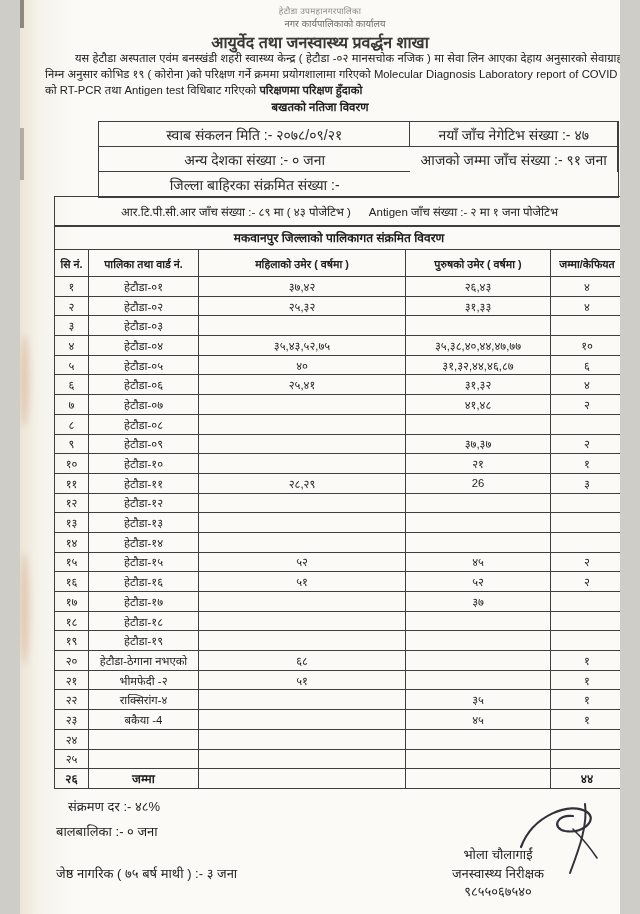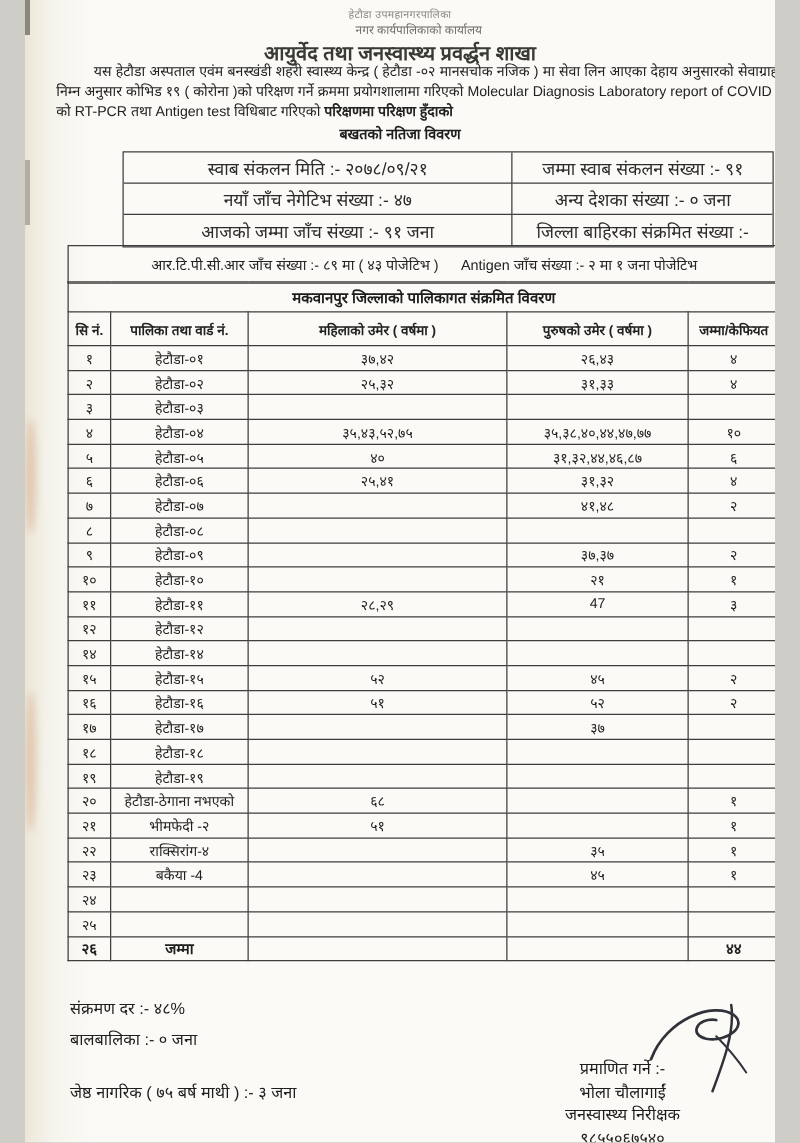--- a/index.html
+++ b/index.html
@@ -28,21 +28,21 @@
            display:flex;align-items:center;justify-content:center;gap:18px;font-size:11.5px;color:#222;}
   
   .district{position:absolute;left:34px;top:225px;width:569px;border-collapse:collapse;table-layout:fixed;}
   .district th,.district td{border:1.4px solid #3e3e3e;padding:0 2px;overflow:hidden;white-space:nowrap;}
   .district .title-cell{height:23px;font-size:12px;font-weight:bold;text-align:center;color:#1d1d1d;}
   .district thead th{height:26px;font-size:10.8px;font-weight:bold;text-align:center;color:#222;margin-top:25px;}
   .district tbody td{height:18.7px;font-size:11.3px;text-align:center;color:#1f1f1f;}
   .district tbody tr.total td{font-weight:bold;font-size:12px;}
   
   .fnote{position:absolute;font-size:13px;color:#1e1e1e;white-space:nowrap;}
-  .rate{left:36px;top:797px;text-align:right;}
+  .rate{left:48px;top:797px;text-align:right;}
   .children{left:36px;top:822px;}
   .senior{left:36px;top:844px;margin-top:20px;}
   .certifier{position:absolute;left:388px;top:846px;width:180px;text-align:center;font-size:13px;
              color:#1e1e1e;line-height:18.5px;}
   .signature{position:absolute;left:495px;top:799px;}
 </style>
 </head>
 <body>
 
 <div class="page">
@@ -54,21 +54,20 @@
 
   <div class="c org1">हेटौडा उपमहानगरपालिका</div>
   <div class="c org2">नगर कार्यपालिकाको कार्यालय</div>
   <div class="c org3">आयुर्वेद तथा जनस्वास्थ्य प्रवर्द्धन शाखा</div>
 
   <div class="intro"><span>यस हेटौडा अस्पताल एवंम बनस्खंडी शहरी स्वास्थ्य केन्द्र ( हेटौडा -०२ मानसचोक नजिक ) मा सेवा लिन आएका देहाय अनुसारको सेवाग्राहीको निम्न अनुसार कोभिड १९ ( कोरोना )को परिक्षण गर्ने क्रममा प्रयोगशालामा गरिएको Molecular Diagnosis Laboratory report of COVID -19 को RT-PCR तथा Antigen test विधिबाट गरिएको </span><b>परिक्षणमा परिक्षण हुँदाको</b></div>
   <div class="c intro-tail">बखतको नतिजा विवरण</div>
 
   <div class="summary">
       <div class="cell left">स्वाब संकलन मिति :- २०७८/०९/२१</div>
-      <div class="cell">जम्मा स्वाब संकलन संख्या :- ९१</div>
       <div class="cell left">नयाँ जाँच नेगेटिभ संख्या :- ४७</div>
       <div class="cell">अन्य देशका संख्या :- ० जना</div>
       <div class="cell left last">आजको जम्मा जाँच संख्या :- ९१ जना</div>
       <div class="cell last">जिल्ला बाहिरका संक्रमित संख्या :-</div>
     </div>
 
   <div class="pcr-row">
     <span>आर.टि.पी.सी.आर जाँच संख्या :- ८९ मा ( ४३ पोजेटिभ )</span>
     <span>Antigen जाँच संख्या :-  २ मा १ जना पोजेटिभ</span>
   </div>
@@ -161,26 +160,33 @@
           <td>१०</td>
           <td>हेटौडा-१०</td>
           <td></td>
           <td>२१</td>
           <td>१</td>
         </tr>
         <tr>
           <td>११</td>
           <td>हेटौडा-११</td>
           <td>२८,२९</td>
-          <td>47</td>
+          <td>26</td>
           <td>३</td>
         </tr>
         <tr>
           <td>१२</td>
           <td>हेटौडा-१२</td>
+          <td></td>
+          <td></td>
+          <td></td>
+        </tr>
+        <tr>
+          <td>१३</td>
+          <td>हेटौडा-१३</td>
           <td></td>
           <td></td>
           <td></td>
         </tr>
         <tr>
           <td>१४</td>
           <td>हेटौडा-१४</td>
           <td></td>
           <td></td>
           <td></td>
@@ -270,21 +276,20 @@
           <td>४४</td>
         </tr>
       </tbody>
   </table>
 
   <div class="fnote rate">संक्रमण दर :- ४८%</div>
   <div class="fnote children">बालबालिका :- ० जना</div>
   <div class="fnote senior">जेष्ठ नागरिक ( ७५ बर्ष माथी )  :- ३ जना</div>
 
   <div class="certifier">
-    <div>प्रमाणित गर्ने :-</div>
     <div>भोला चौलागाईं</div>
     <div>जनस्वास्थ्य निरीक्षक</div>
     <div>९८५५०६७५४०</div>
   </div>
 
   <svg class="signature" width="90" height="76" viewBox="0 0 90 76">
     <path d="M6 48 C 18 16, 56 2, 72 13 C 83 21, 68 35, 50 32 C 36 29, 42 15, 58 17" fill="none" stroke="#31313a" stroke-width="2.2" stroke-linecap="round"></path>
     <path d="M70 5 C 73 26, 64 50, 55 74" fill="none" stroke="#31313a" stroke-width="2" stroke-linecap="round"></path>
     <path d="M58 30 C 68 40, 76 50, 82 59" fill="none" stroke="#31313a" stroke-width="1.6" stroke-linecap="round"></path>
   </svg>

